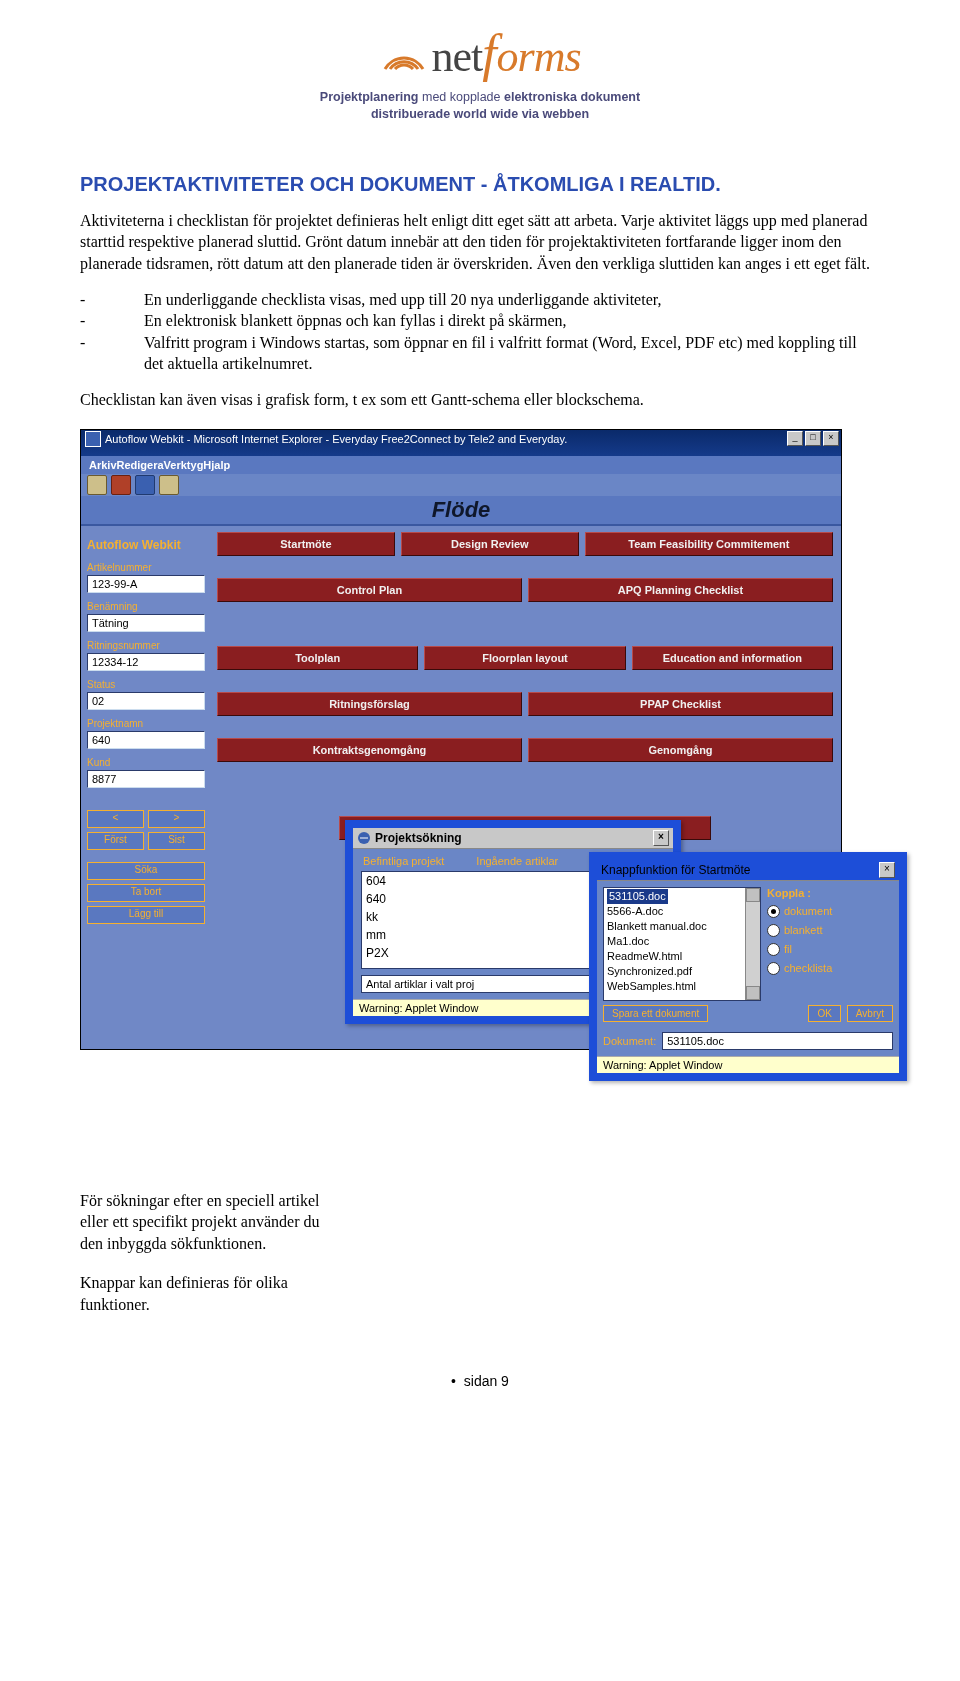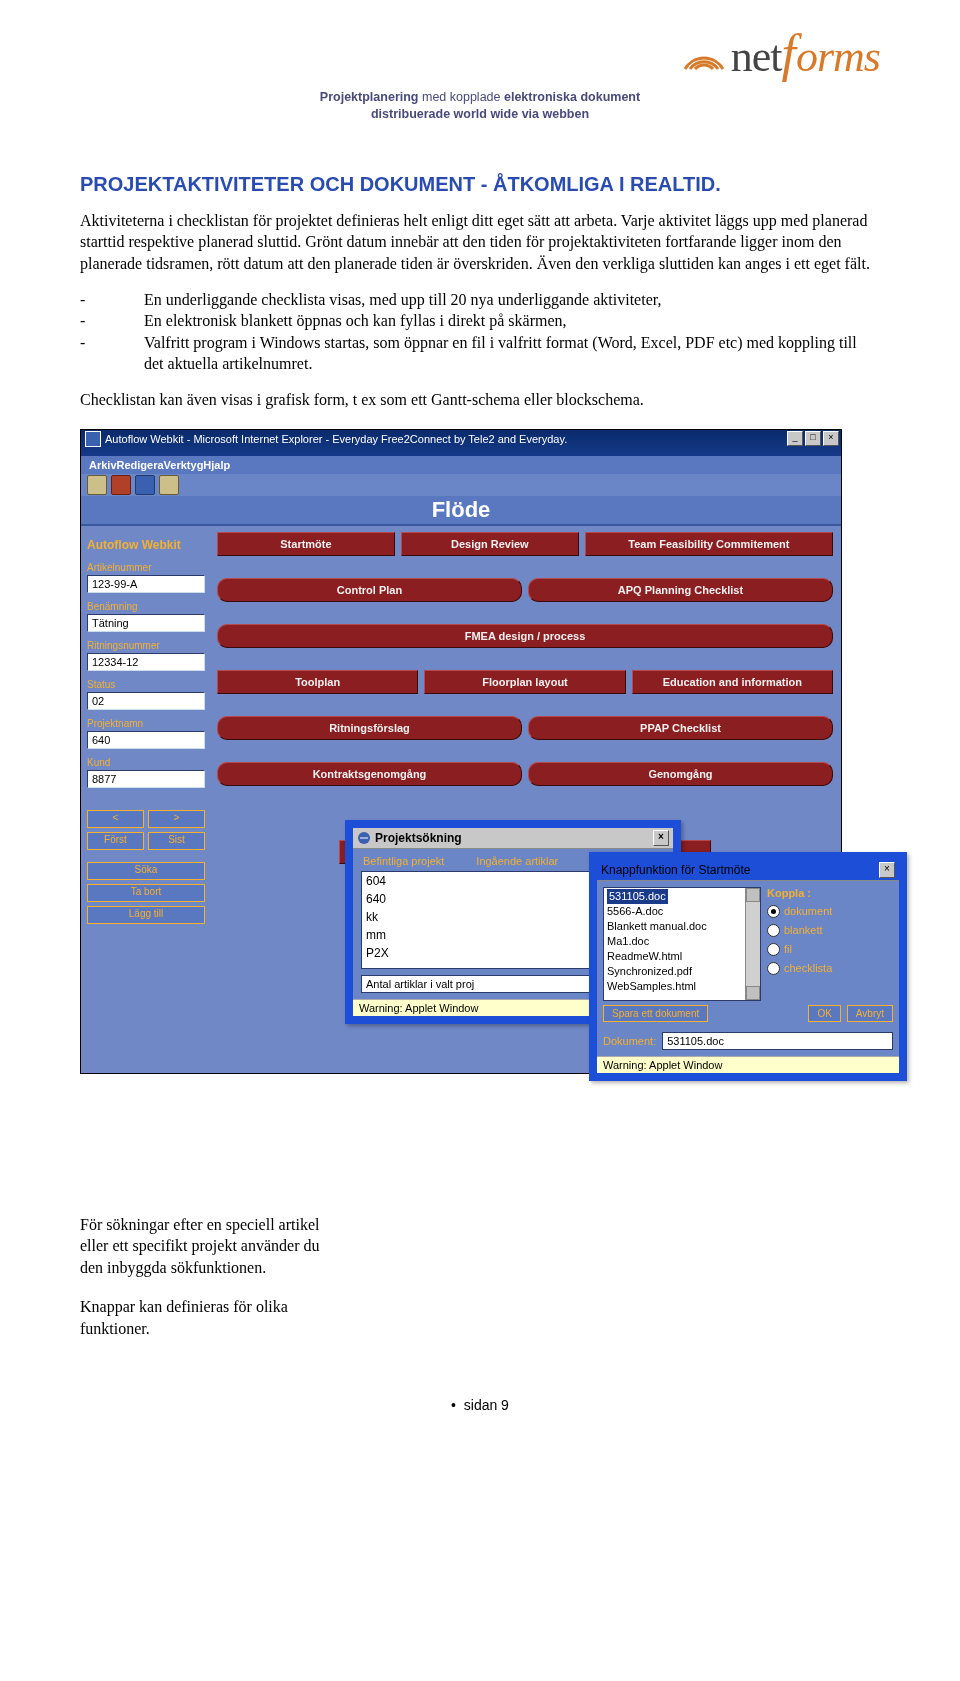--- a/index.html
+++ b/index.html
@@ -7,21 +7,21 @@
     padding: 0;
     font-family: "Times New Roman", serif;
     background: #fff;
     color: #000;
     width: 960px;
   }
   .page {
     padding: 20px 80px 40px 80px;
   }
   .logo-wrap {
-    text-align: right;
+    text-align: center;
     margin-top: 4px;
   }
   .logo {
     display: inline-flex;
     align-items: baseline;
     font-family: Georgia, "Times New Roman", serif;
   }
   .logo .arcs {
     width: 50px; height: 50px; position: relative; margin-right: 2px;
     align-self: center;
@@ -121,23 +121,24 @@
   .tool-icon.blue { background:#3a60b0; border-color:#203a70;}
 
   .flode-bar {
     height: 28px;
     background: #5a78c0;
     display:flex; align-items:center; justify-content:center;
     border-bottom: 2px solid #3a58a0;
     position: relative;
   }
   .flode-label {
-    color: #ffffff;
+    color: #0f172a;
     font-size: 22px;
     font-weight: bold;
+    font-style: italic;
   }
   .app-body {
     display: flex;
     background: #7088c6;
   }
   .sidebar {
     width: 118px;
     flex: 0 0 118px;
     padding: 12px 6px;
     color: #f5b030;
@@ -172,21 +173,21 @@
     color: #f0f0f0;
     border: 1px solid #3a0a0a;
     border-top-color:#b84a4a; border-left-color:#b84a4a;
     height: 22px;
     display: flex; align-items: center; justify-content: center;
     font-size: 11px; font-weight: bold;
     flex: 1;
     white-space: nowrap;
   }
   .flow-row.r3 .flow-box { flex:1; }
-  .flow-row.r2 .flow-box { flex:1;border-radius:10px; }
+  .flow-row.r2 .flow-box { flex:1; }
 
   .sidebar-bottom {
     margin-top: 22px;
   }
   .nav-row { display:flex; gap:4px; margin-bottom:4px;}
   .mini-btn {
     flex:1;
     background: #5a78c0;
     border: 1px solid #f5b030;
     color: #f5b030;
@@ -487,21 +488,20 @@
         <div class="flow-row r3">
           <div class="flow-box">Startmöte</div>
           <div class="flow-box">Design Review</div>
           <div class="flow-box" style="flex:1.4">Team Feasibility Commitement</div>
         </div>
         <div class="flow-row r2">
           <div class="flow-box">Control Plan</div>
           <div class="flow-box">APQ Planning Checklist</div>
         </div>
         <div class="flow-row r2">
-          <div class="flow-box">FMEA design / process</div>
         </div>
         <div class="flow-row r3">
           <div class="flow-box">Toolplan</div>
           <div class="flow-box">Floorplan layout</div>
           <div class="flow-box">Education and information</div>
         </div>
         <div class="flow-row r2">
           <div class="flow-box">Ritningsförslag</div>
           <div class="flow-box">PPAP Checklist</div>
         </div>

